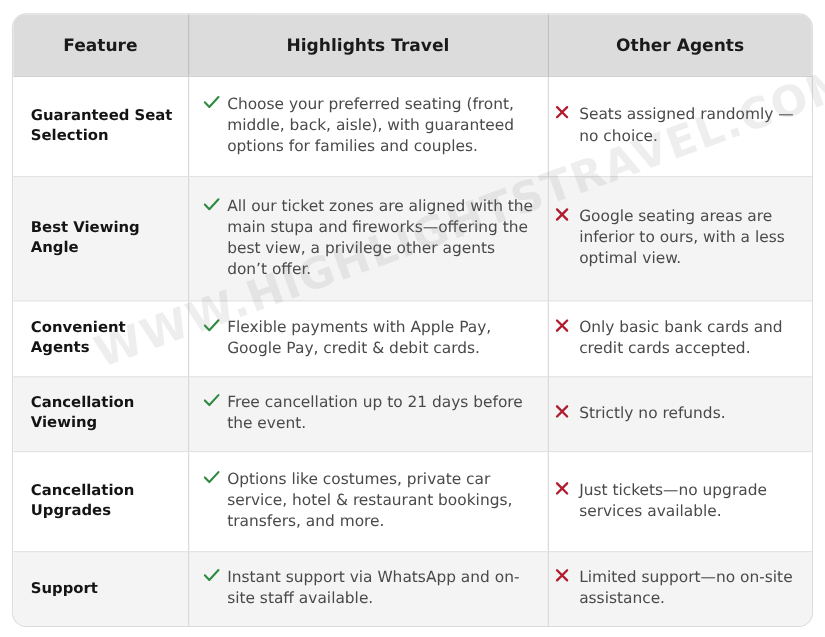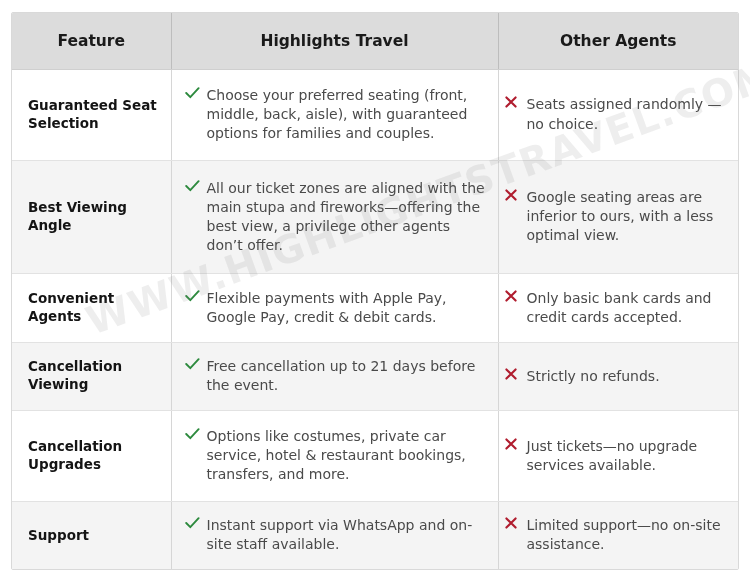--- a/index.html
+++ b/index.html
@@ -46,21 +46,21 @@
   }
 
   
   .table-wrap {
     position: absolute;
     left: 11px;
     top: 12px;
     width: 728px;
     height: 558px;
     border: 1px solid #d9d9d9;
-    border-radius: 2px;
+    border-radius: 13px;
     background: #ffffff;
     overflow: hidden;
     box-sizing: border-box;
     z-index: 2;
   }
 
   table.compare {
     width: 100%;
     height: 100%;
     border-collapse: collapse;

